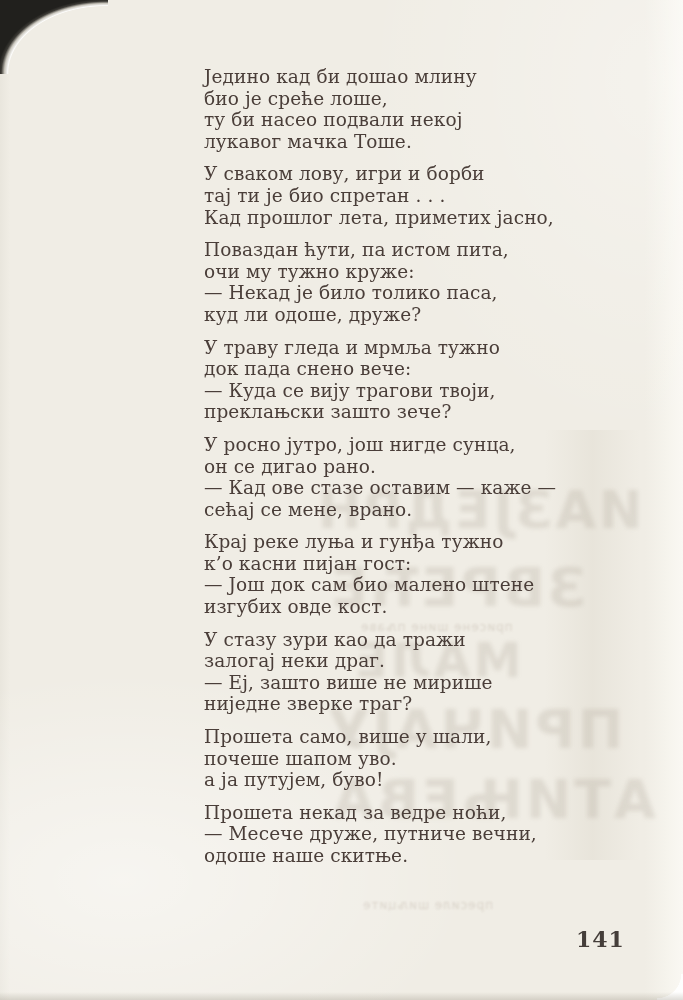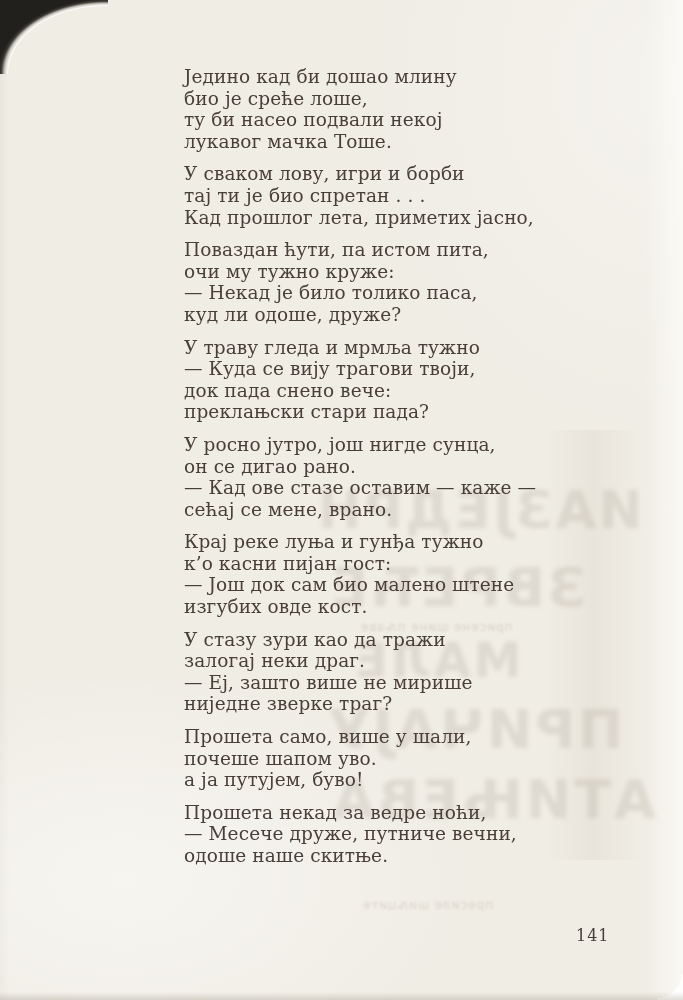--- a/index.html
+++ b/index.html
@@ -57,28 +57,29 @@
   .poem {
     position: absolute;
     top: 66px;
     left: 184px;
     color: #4a3e39;
     font-size: 18.5px;
     line-height: 21.6px;
     white-space: nowrap;
     letter-spacing: 0.1px;
   }
-  .stanza { margin-bottom: 11px; }
+  .stanza { margin-bottom: 11px; margin-left: 20px; }
   .pagenum {
     position: absolute;
     top: 926px;
     left: 576px;
     color: #453e3a;
-    font-size: 16px;
+    font-size: 22px;
     letter-spacing: 1px;
+    font-weight: bold;
   }
   
   .ghost-layer { position: absolute; inset: 0; pointer-events: none; }
   .ghost {
     position: absolute;
     transform: scaleX(-1);
     color: rgba(139,125,105,0.17);
     font-family: "DejaVu Sans", "Liberation Sans", sans-serif;
     font-weight: bold;
     letter-spacing: 3px;
@@ -123,23 +124,23 @@
         <div class="line">Кад прошлог лета, приметих јасно,</div>
       </div>
       <div class="stanza">
         <div class="line">Поваздан ћути, па истом пита,</div>
         <div class="line">очи му тужно круже:</div>
         <div class="line">— Некад је било толико паса,</div>
         <div class="line">куд ли одоше, друже?</div>
       </div>
       <div class="stanza">
         <div class="line">У траву гледа и мрмља тужно</div>
+        <div class="line">док пада снено вече:</div>
         <div class="line">— Куда се вију трагови твоји,</div>
-        <div class="line">док пада снено вече:</div>
-        <div class="line">преклањски стари пада?</div>
+        <div class="line">преклањски зашто зече?</div>
       </div>
       <div class="stanza">
         <div class="line">У росно јутро, још нигде сунца,</div>
         <div class="line">он се дигао рано.</div>
         <div class="line">— Кад ове стазе оставим — каже —</div>
         <div class="line">сећај се мене, врано.</div>
       </div>
       <div class="stanza">
         <div class="line">Крај реке луња и гунђа тужно</div>
         <div class="line">к’о касни пијан гост:</div>

